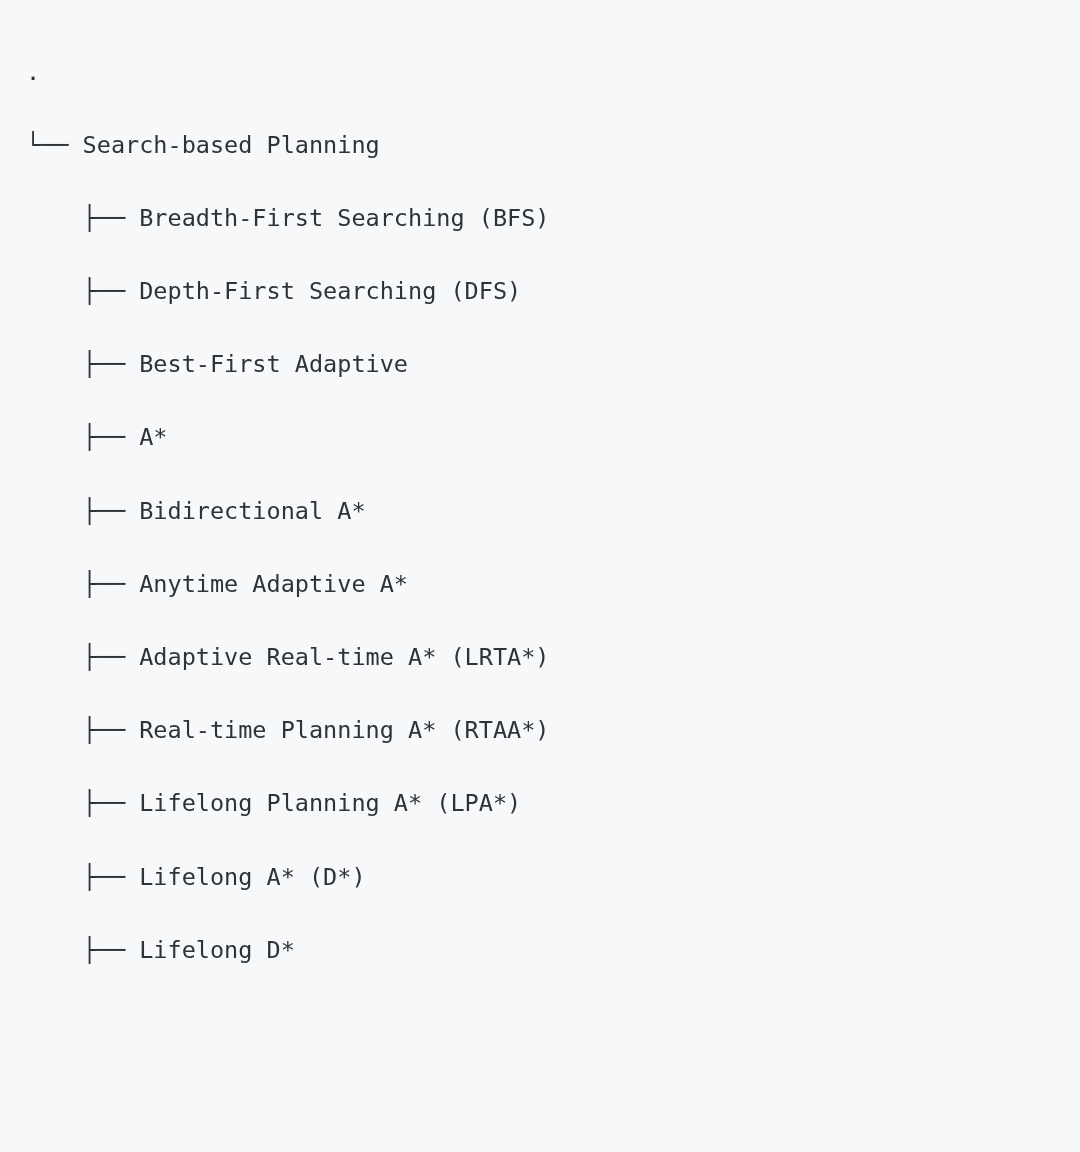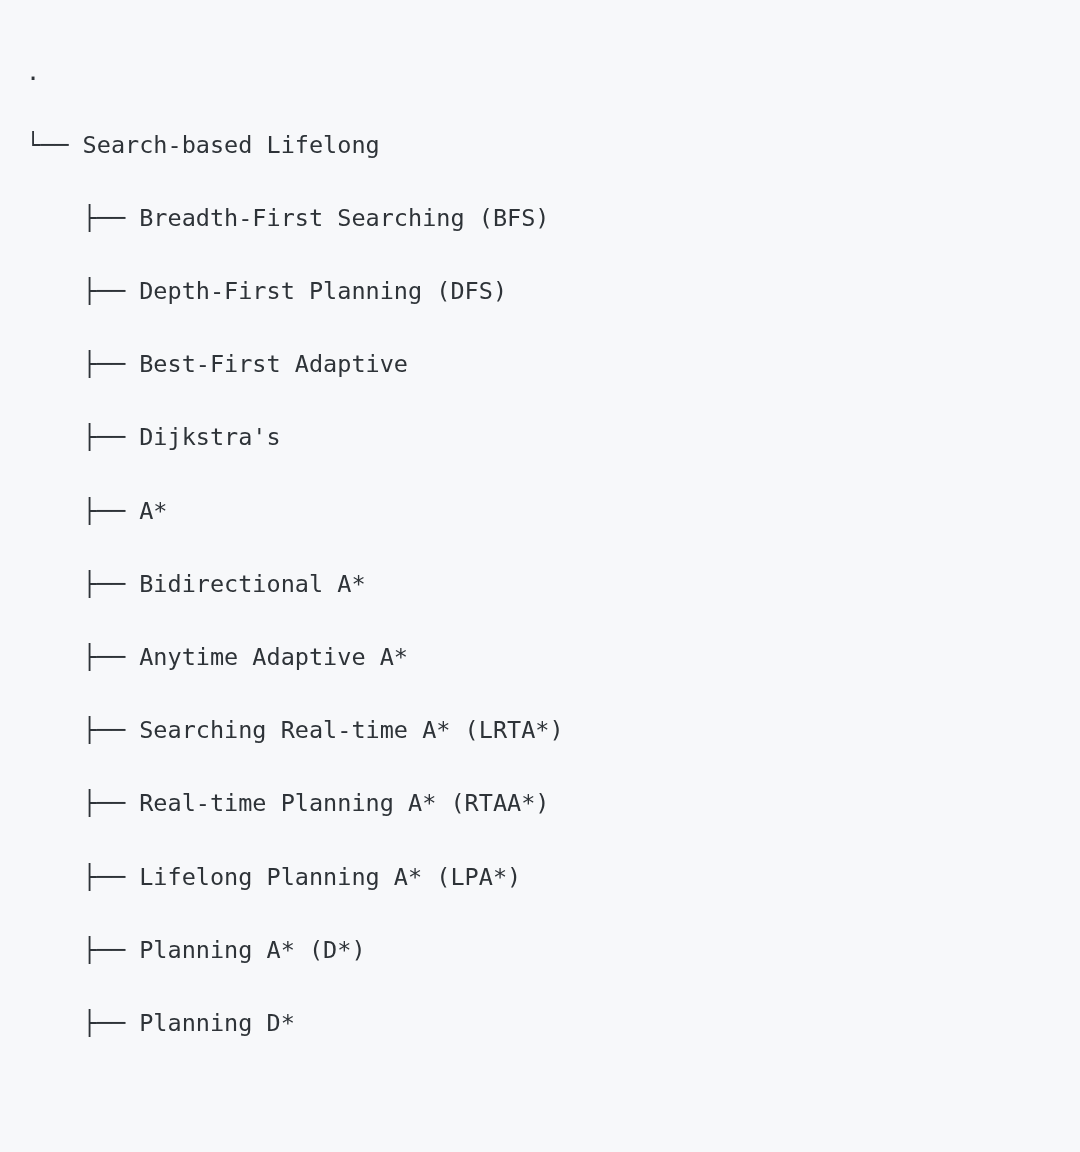--- a/index.html
+++ b/index.html
@@ -53,33 +53,32 @@
   .tree-label {
     color: #2e3338;
     white-space: pre;
   }
 </style>
 </head>
 <body style="background: rgb(247, 248, 250);">
 
 <div id="tree-root">
   <pre class="tree-block" id="tree-block" style="color: rgb(46, 51, 56); font-size: 23.5px; line-height: 36.6px;"><span class="tree-line"><span class="tree-prefix"></span><span class="tree-label">.</span></span>
-<span class="tree-line"><span class="tree-prefix">└── </span><span class="tree-label">Search-based Lifelong</span></span>
+<span class="tree-line"><span class="tree-prefix">└── </span><span class="tree-label">Search-based Planning</span></span>
 <span class="tree-line"><span class="tree-prefix">    ├── </span><span class="tree-label">Breadth-First Searching (BFS)</span></span>
-<span class="tree-line"><span class="tree-prefix">    ├── </span><span class="tree-label">Depth-First Planning (DFS)</span></span>
+<span class="tree-line"><span class="tree-prefix">    ├── </span><span class="tree-label">Depth-First Searching (DFS)</span></span>
 <span class="tree-line"><span class="tree-prefix">    ├── </span><span class="tree-label">Best-First Adaptive</span></span>
-<span class="tree-line"><span class="tree-prefix">    ├── </span><span class="tree-label">Dijkstra's</span></span>
 <span class="tree-line"><span class="tree-prefix">    ├── </span><span class="tree-label">A*</span></span>
 <span class="tree-line"><span class="tree-prefix">    ├── </span><span class="tree-label">Bidirectional A*</span></span>
 <span class="tree-line"><span class="tree-prefix">    ├── </span><span class="tree-label">Anytime Adaptive A*</span></span>
-<span class="tree-line"><span class="tree-prefix">    ├── </span><span class="tree-label">Searching Real-time A* (LRTA*)</span></span>
+<span class="tree-line"><span class="tree-prefix">    ├── </span><span class="tree-label">Adaptive Real-time A* (LRTA*)</span></span>
 <span class="tree-line"><span class="tree-prefix">    ├── </span><span class="tree-label">Real-time Planning A* (RTAA*)</span></span>
 <span class="tree-line"><span class="tree-prefix">    ├── </span><span class="tree-label">Lifelong Planning A* (LPA*)</span></span>
-<span class="tree-line"><span class="tree-prefix">    ├── </span><span class="tree-label">Planning A* (D*)</span></span>
-<span class="tree-line"><span class="tree-prefix">    ├── </span><span class="tree-label">Planning D*</span></span>
+<span class="tree-line"><span class="tree-prefix">    ├── </span><span class="tree-label">Lifelong A* (D*)</span></span>
+<span class="tree-line"><span class="tree-prefix">    ├── </span><span class="tree-label">Lifelong D*</span></span>
 <span class="tree-line"></span>
 
 
 
 
 
 
 
 
 

